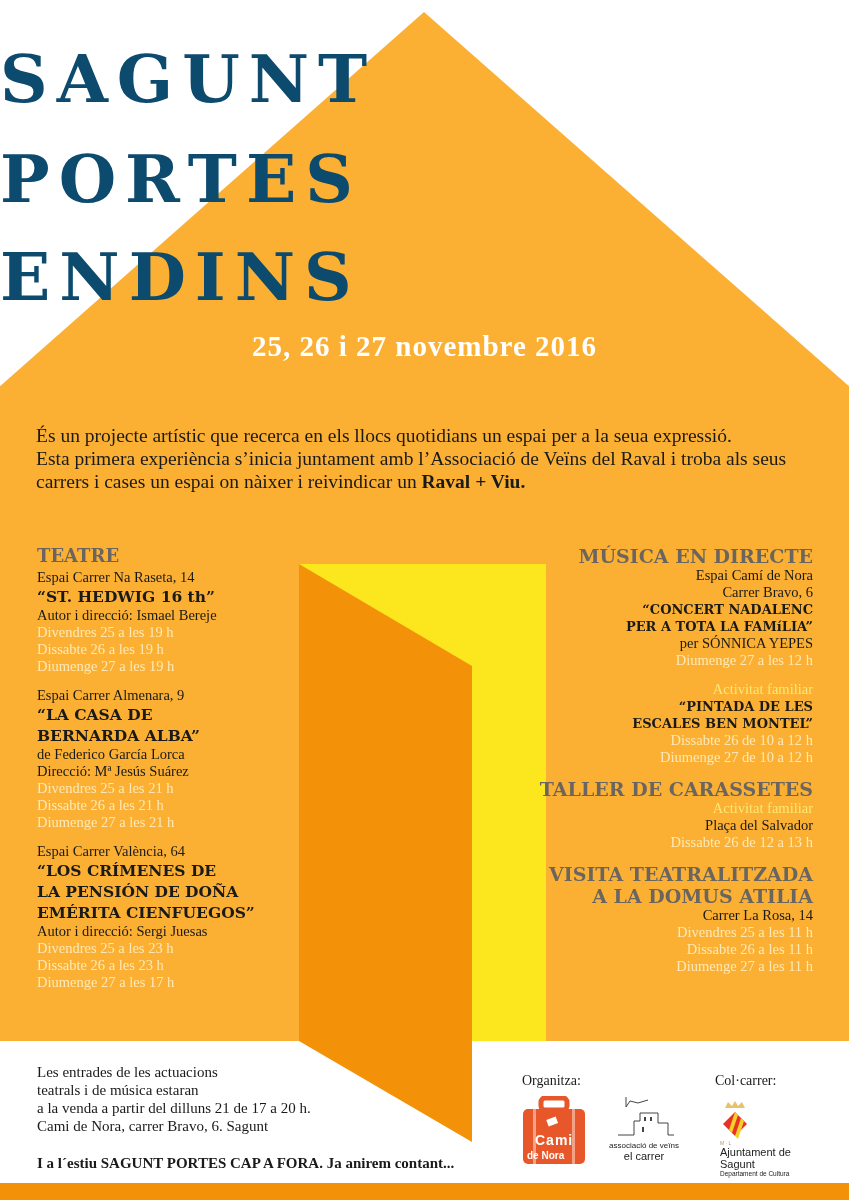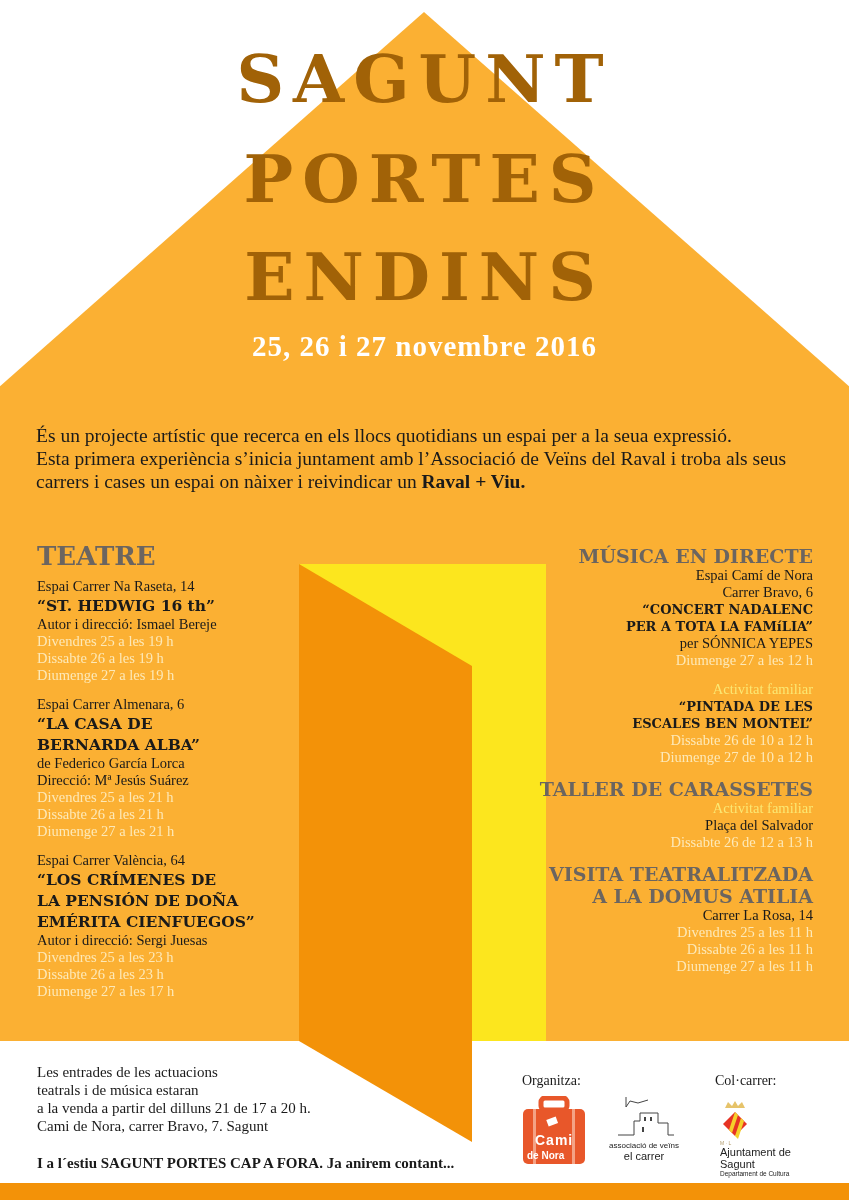--- a/index.html
+++ b/index.html
@@ -1,19 +1,19 @@
 <!DOCTYPE html>
 <html><head>
 <meta charset="utf-8">
 <style>
   html, body { margin:0; padding:0; }
   body { width:849px; height:1200px; position:relative; overflow:hidden; background:#ffffff; font-family:"DejaVu Serif", serif; }
   .abs { position:absolute; }
   #bg-svg { position:absolute; left:0; top:0; width:849px; height:1200px; }
-  .title-line { position:absolute; left:0; width:849px; text-align:center; font-family:"DejaVu Serif", serif; font-weight:bold; color:#a16207; font-size:66px; letter-spacing:9px; }
+  .title-line { position:absolute; left:0; width:849px; text-align:left; font-family:"DejaVu Serif", serif; font-weight:bold; color:#0c4a6e; font-size:66px; letter-spacing:9px; }
   .date { position:absolute; left:0; width:849px; text-align:center; top:330px; font-family:"Liberation Serif", serif; font-weight:bold; color:#fff; font-size:29px; letter-spacing:1px; }
   .intro { position:absolute; left:36px; top:424px; width:790px; font-family:"Liberation Serif", serif; font-size:19.5px; line-height:23px; color:#1a1a1a; }
   .intro b { font-weight:bold; }
   .sec-head { font-family:"DejaVu Serif", serif; font-weight:bold; color:#6b6560; font-size:19px; line-height:22px; }
   .venue { font-family:"Liberation Serif", serif; color:#1a1a1a; font-size:14.5px; line-height:17px; }
   .work { font-family:"DejaVu Serif", serif; font-weight:bold; color:#1a1a1a; font-size:15.5px; line-height:21px; }
   .credit { font-family:"Liberation Serif", serif; color:#1a1a1a; font-size:14.5px; line-height:17px; }
   .time { font-family:"Liberation Serif", serif; color:#fde9b8; font-size:14.5px; line-height:17px; }
   .fam { font-family:"Liberation Serif", serif; color:#fbe873; font-size:14.5px; line-height:17px; }
   .left-col { position:absolute; left:37px; top:545px; width:260px; }
@@ -41,33 +41,33 @@
 <div class="title-line" style="top:238px;">ENDINS</div>
 <div class="date">25, 26 i 27 novembre 2016</div>
 
 <div class="intro">
   <div>És un projecte artístic que recerca en els llocs quotidians un espai per a la seua expressió.</div>
   <div>Esta primera experiència s’inicia juntament amb l’Associació de Veïns del Raval i troba als seus</div>
   <div><span>carrers i cases un espai on nàixer i reivindicar un </span><b>Raval + Viu.</b></div>
 </div>
 
 <div class="left-col">
-  <div class="sec-head" style="font-size:26px; margin-bottom:11px;">TEATRE</div>
+  <div class="sec-head" style="font-size:18px; margin-bottom:2px;">TEATRE</div>
 
   <div class="block">
     <div class="venue">Espai Carrer Na Raseta, 14</div>
     <div class="work">“ST. HEDWIG 16 th”</div>
     <div class="credit">Autor i direcció: Ismael Bereje</div>
     <div class="time">Divendres 25 a les 19 h</div>
     <div class="time">Dissabte 26 a les 19 h</div>
     <div class="time">Diumenge 27 a les 19 h</div>
   </div>
 
   <div class="block">
-    <div class="venue">Espai Carrer Almenara, 6</div>
+    <div class="venue">Espai Carrer Almenara, 9</div>
     <div class="work">“LA CASA DE</div>
     <div class="work">BERNARDA ALBA”</div>
     <div class="credit">de Federico García Lorca</div>
     <div class="credit">Direcció: Mª Jesús Suárez</div>
     <div class="time">Divendres 25 a les 21 h</div>
     <div class="time">Dissabte 26 a les 21 h</div>
     <div class="time">Diumenge 27 a les 21 h</div>
   </div>
 
   <div class="block">
@@ -115,21 +115,21 @@
     <div class="time">Divendres 25 a les 11 h</div>
     <div class="time">Dissabte 26 a les 11 h</div>
     <div class="time">Diumenge 27 a les 11 h</div>
   </div>
 </div>
 
 <div class="footer-text">
   <div>Les entrades de les actuacions</div>
   <div>teatrals i de música estaran</div>
   <div>a la venda a partir del dilluns 21 de 17 a 20 h.</div>
-  <div>Cami de Nora, carrer Bravo, 7. Sagunt</div>
+  <div>Cami de Nora, carrer Bravo, 6. Sagunt</div>
 </div>
 <div class="footer-bold">I a l´estiu SAGUNT PORTES CAP A FORA. Ja anirem contant...</div>
 
 <div class="logo-label" style="left:522px; top:1073px;">Organitza:</div>
 <div class="logo-label" style="left:715px; top:1073px;">Col·carrer:</div>
 
 <div class="abs" style="left:521px; top:1096px; width:66px; height:70px;">
   <svg width="66" height="70" viewBox="0 0 66 70">
     <rect x="20" y="2" width="26" height="12" rx="4" fill="none" stroke="#e8572a" stroke-width="5"></rect>
     <rect x="2" y="13" width="62" height="55" rx="5" fill="#e8572a"></rect>

